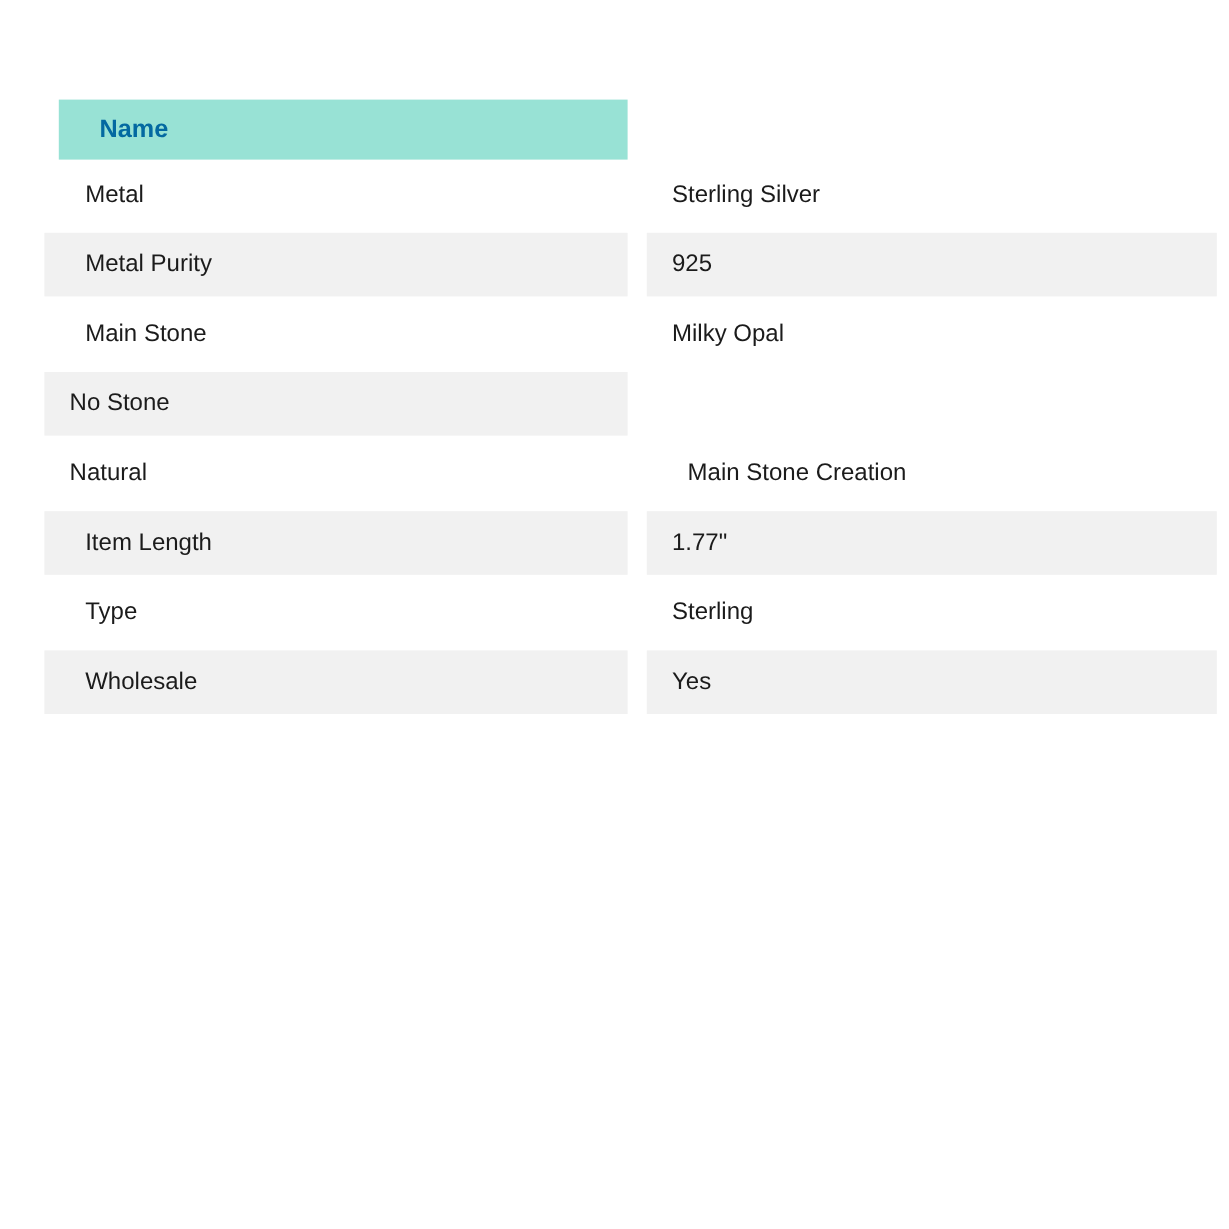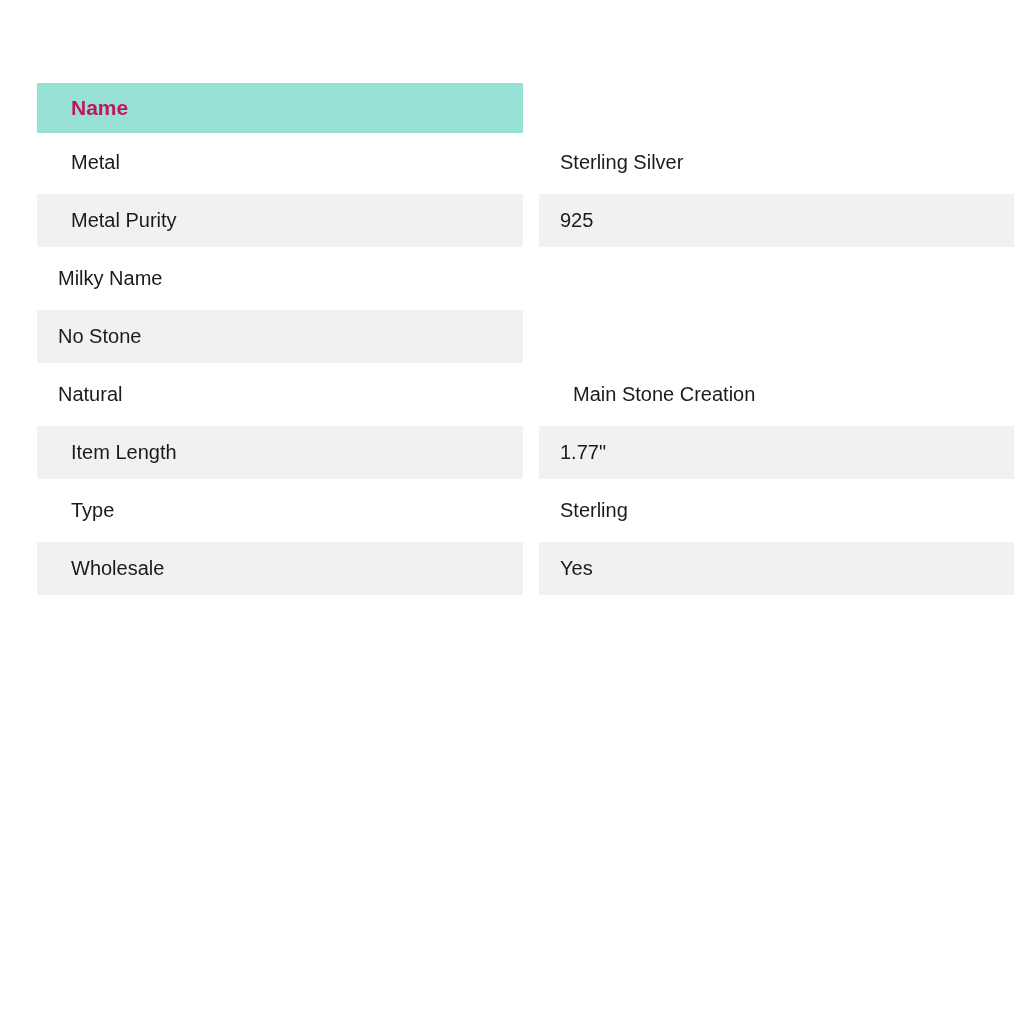--- a/index.html
+++ b/index.html
@@ -27,21 +27,22 @@
     column-gap: 3px; 
     box-sizing: border-box;
   }
   .row.header {
     height: 50px;
   }
   .row.header .cell {
     background: var(--header-bg, #98e2d5);
     font-size: 21px;
     font-weight: 600;
-    color: #be185d;
+    color: #0369a1;
+    margin-left: 12px;
   }
   .row.data {
     height: 58px;
     padding: 2.5px 0; 
     gap: 16px;
   }
   .cell {
     display: flex;
     align-items: center;
     height: 100%;
@@ -65,21 +66,22 @@
   <div id="rows">
       <div class="row data">
         <div class="cell name">Metal</div>
         <div class="cell value">Sterling Silver</div>
       </div>
       <div class="row data alt">
         <div class="cell name">Metal Purity</div>
         <div class="cell value">925</div>
       </div>
       <div class="row data">
-        <div class="cell value">Milky Name</div>
+        <div class="cell name">Main Stone</div>
+        <div class="cell value">Milky Opal</div>
       </div>
       <div class="row data alt">
         <div class="cell value">No Stone</div>
       </div>
       <div class="row data">
         <div class="cell value">Natural</div>
         <div class="cell name">Main Stone Creation</div>
       </div>
       <div class="row data alt">
         <div class="cell name">Item Length</div>

